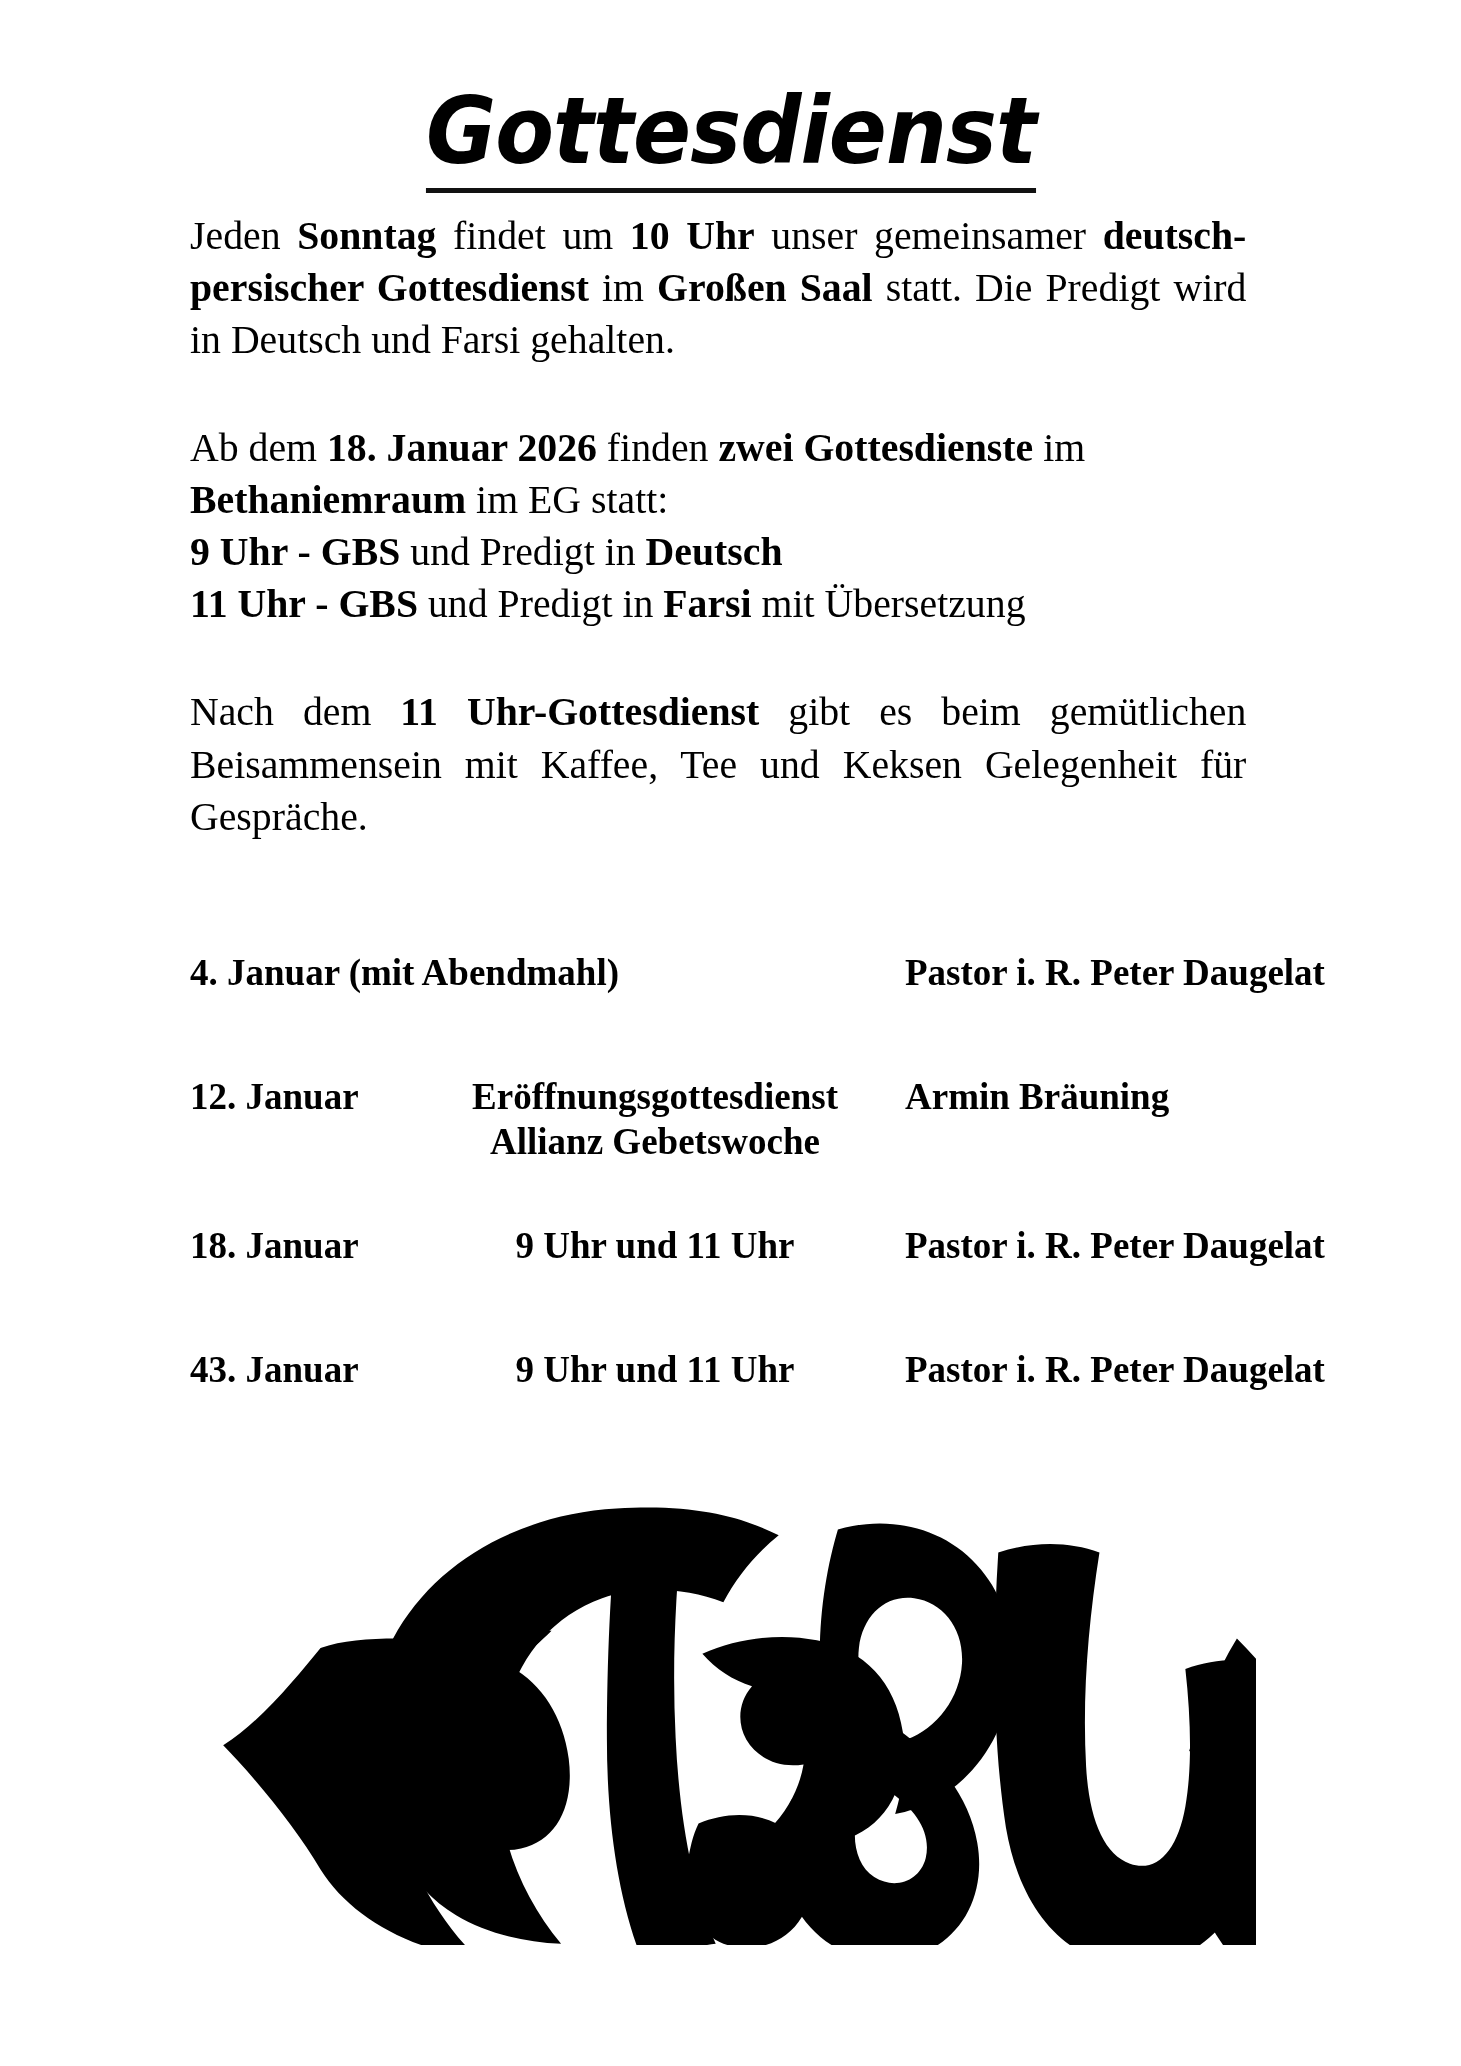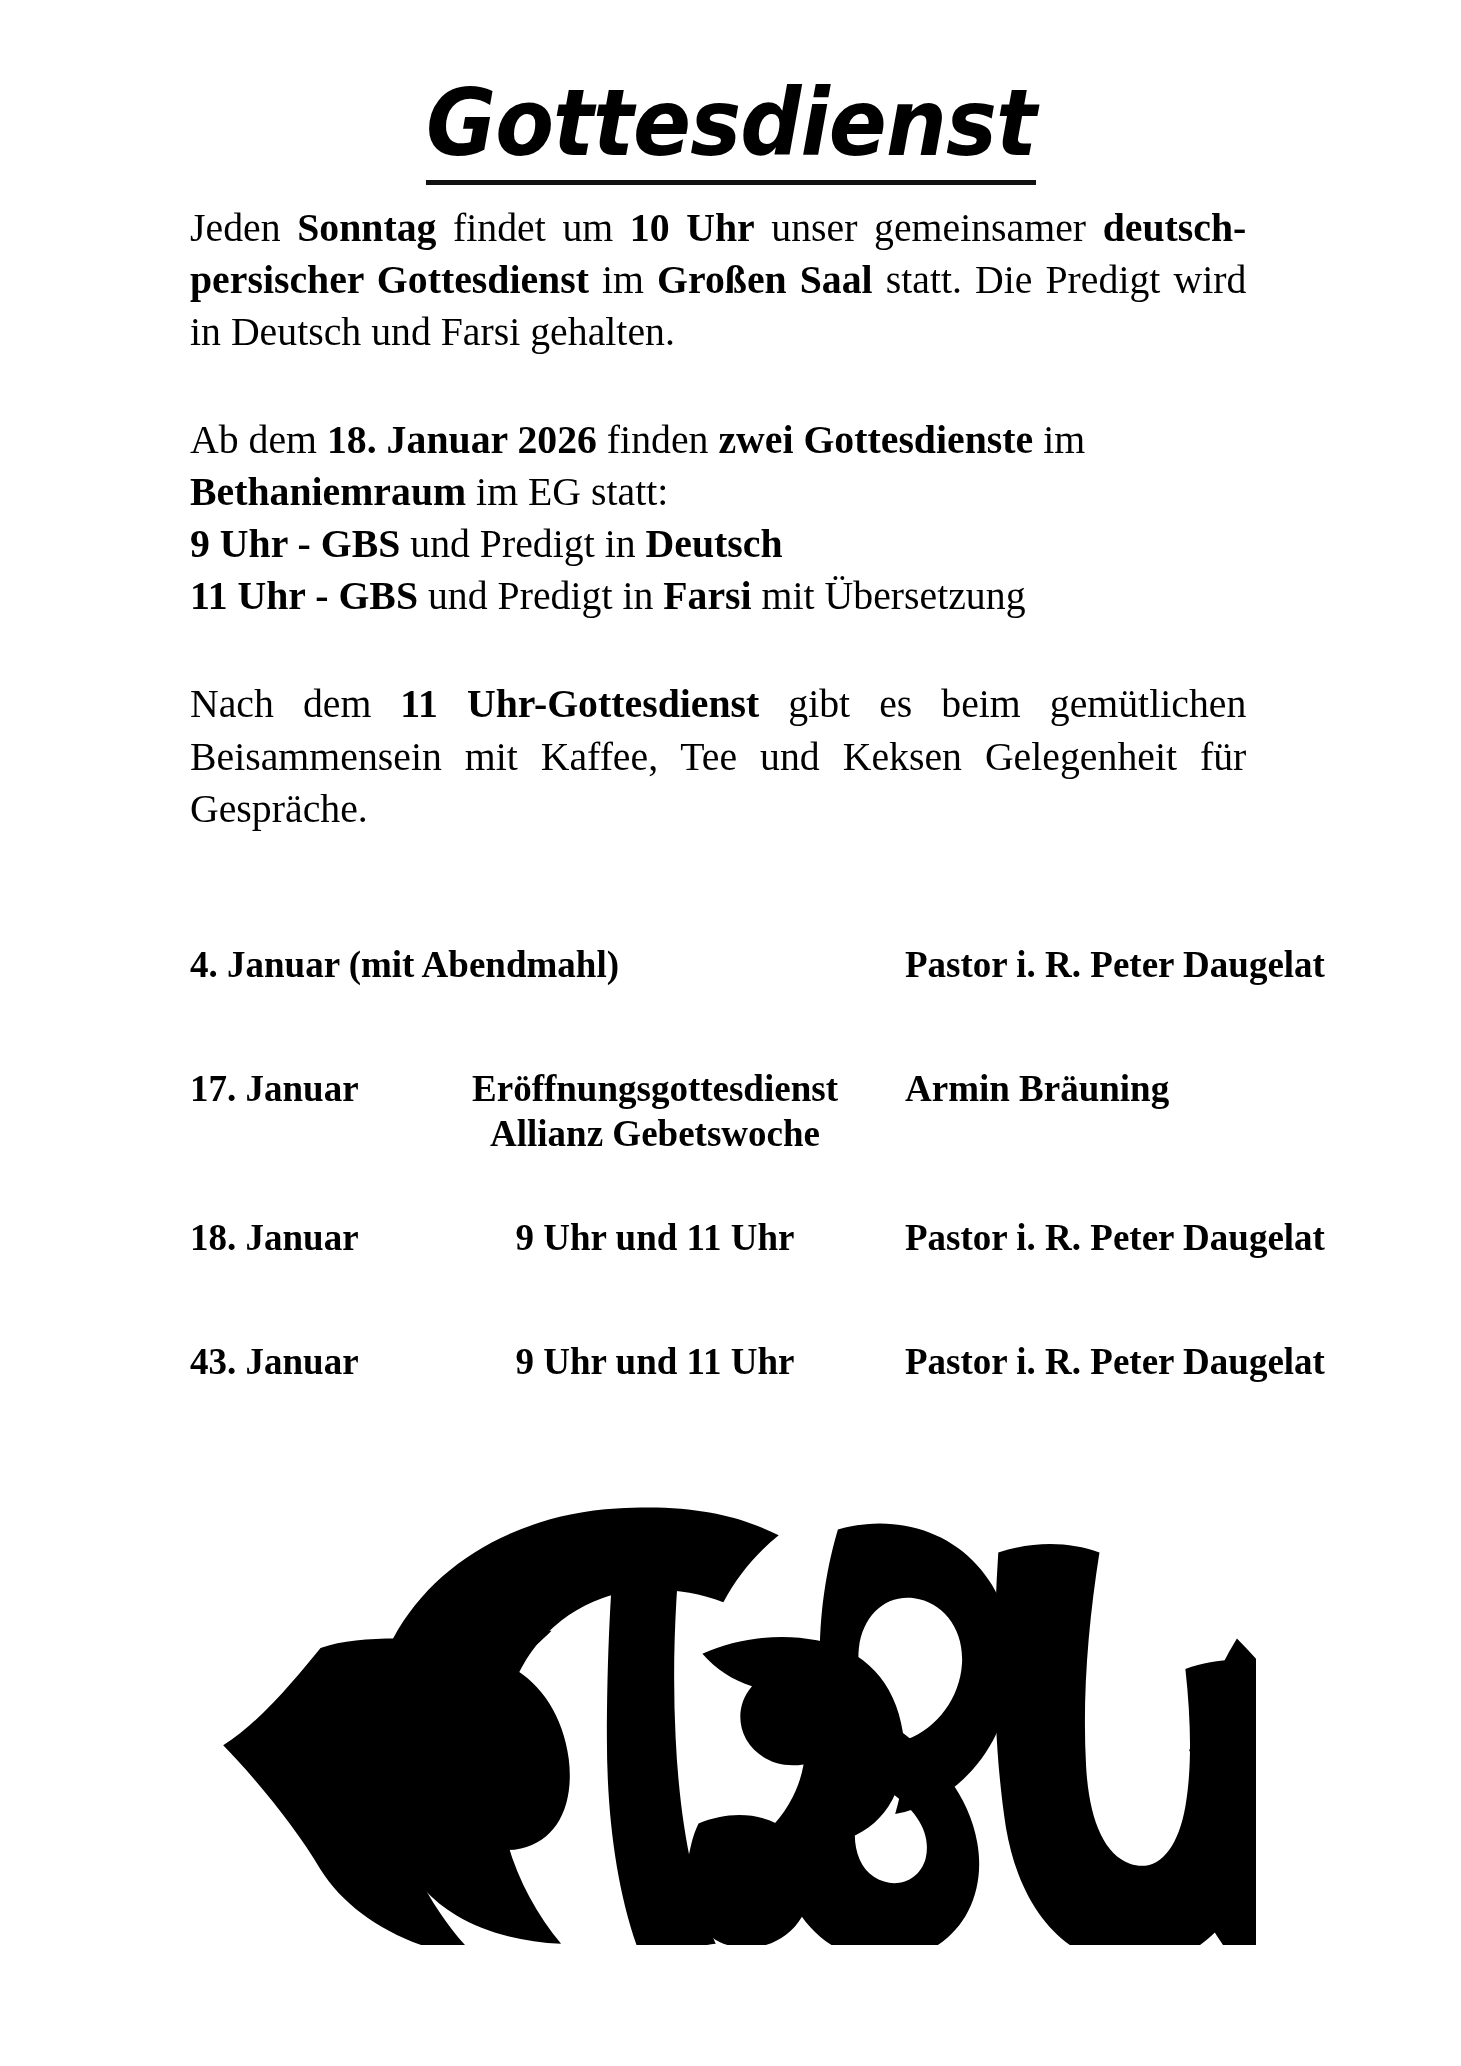--- a/index.html
+++ b/index.html
@@ -12,21 +12,21 @@
     height: 2066px;
     position: relative;
     font-family: "Liberation Serif", "DejaVu Serif", serif;
     color: #000000;
     overflow: hidden;
   }
 
   .page {
     position: absolute;
     inset: 0;
-    padding: 0;
+    padding: 8px;
   }
 
   
   .title-wrap {
     text-align: center;
     margin-top: 78px;
   }
   .title {
     display: inline-block;
     font-family: "DejaVu Sans", "Liberation Sans", sans-serif;
@@ -141,21 +141,21 @@
       </colgroup>
       <tbody>
           <tr>
             <td colspan="2">4. Januar (mit Abendmahl)</td>
             <td>Pastor i. R. Peter Daugelat</td>
           </tr>
           <tr class="row-spacer">
             <td colspan="3"></td>
           </tr>
           <tr>
-            <td>17. Januar</td>
+            <td>12. Januar</td>
             <td class="detail-center">
               <div>Eröffnungsgottesdienst</div>
               <div class="detail-line2">Allianz Gebetswoche</div>
             </td>
             <td>Armin Bräuning</td>
           </tr>
           <tr class="row-spacer-sm">
             <td colspan="3"></td>
           </tr>
           <tr>

